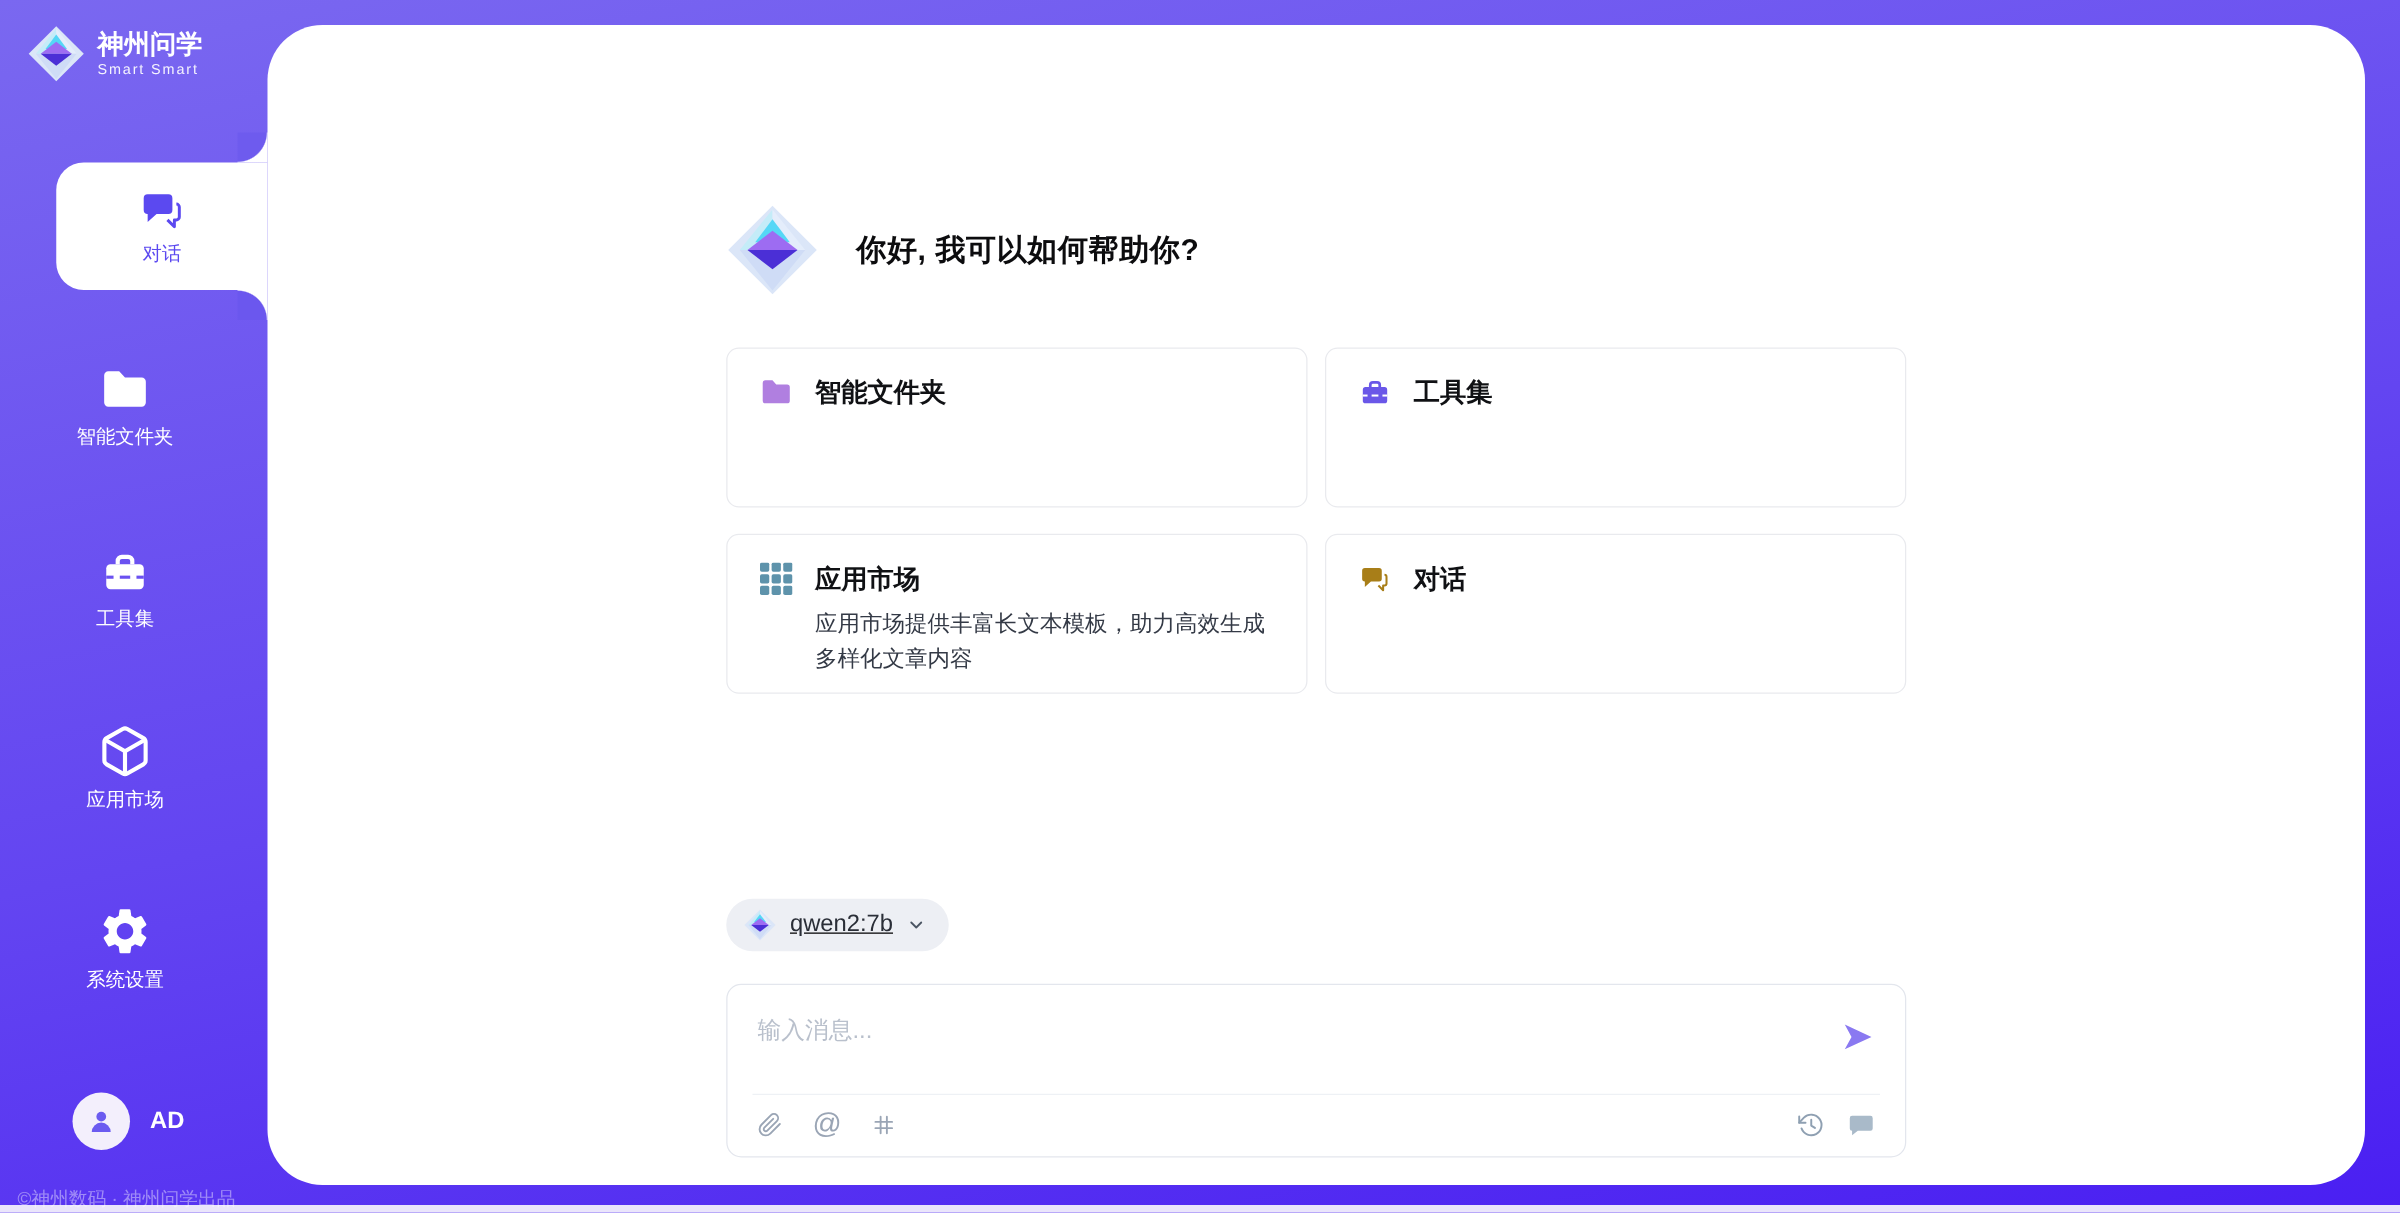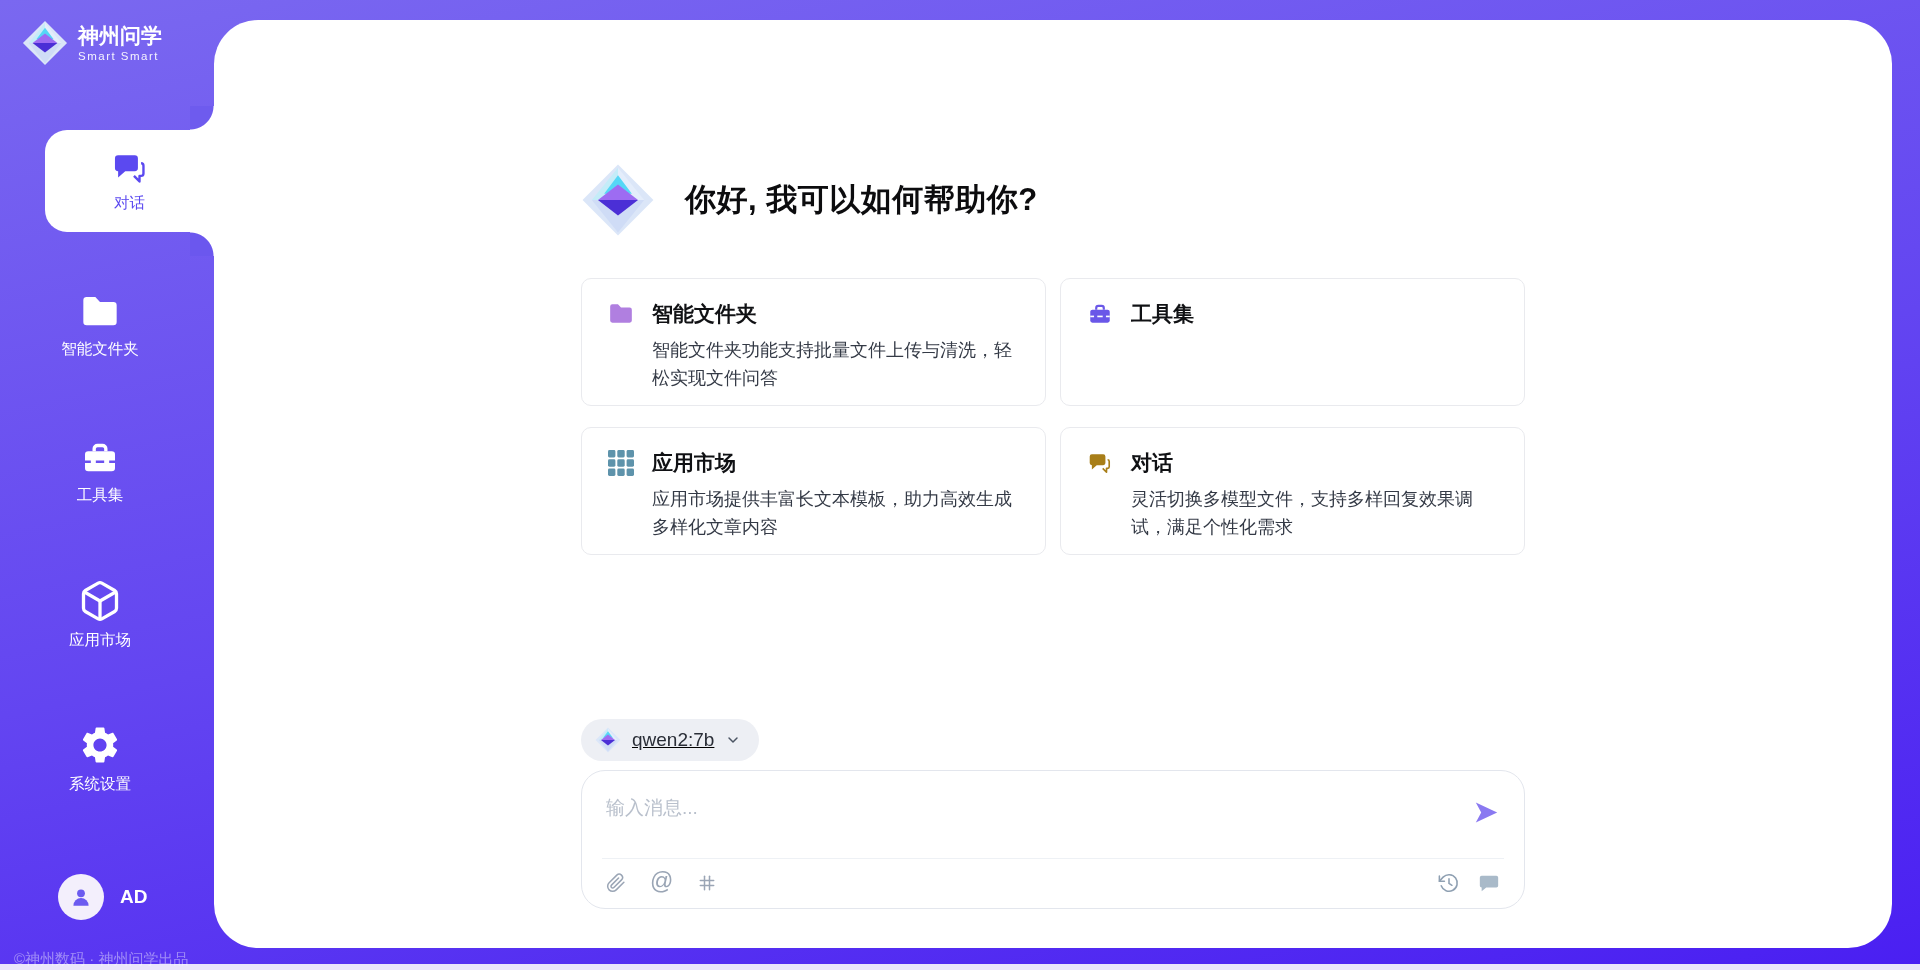--- a/index.html
+++ b/index.html
@@ -42,38 +42,38 @@
   .user-initials { color:#fff; font-size:19px; font-weight:600; }
   .side-footer { position:absolute; left:14px; top:950px; color:rgba(255,255,255,.42); font-size:15px; }
 
   
   .panel { position:absolute; left:214px; top:20px; right:28px; bottom:22px;
            background:#fff; border-radius:44px; overflow:hidden; z-index:1; }
   .center-col { width:944px; margin:143px auto 0; }
 
   .greeting { display:flex; align-items:center; gap:30px; height:74px; }
   .greeting .logo { width:74px; height:74px; }
-  .greeting-text { font-size:31px; font-weight:bold; color:#0c0c0e; letter-spacing:.5px;text-align:center; }
+  .greeting-text { font-size:24px; font-weight:bold; color:#0c0c0e; letter-spacing:.5px;text-align:center; }
 
   .cards { margin-top:41px; display:grid; grid-template-columns:1fr 1fr; column-gap:14px; row-gap:21px; }
   .card { height:128px; border:1px solid #e9eaee; border-radius:10px; padding:21px 26px; cursor:pointer; background:#fff; }
   .card-head { display:flex; align-items:center; gap:18px; }
   .card-head svg { width:26px; height:26px; flex:0 0 auto; }
   .card-title { font-size:21px; font-weight:bold; color:#101114; }
   .card-desc { margin:9px 0 0 44px; font-size:18px; line-height:1.55; color:#343a46; }
   .ic-lavender { color:#b07fe0; } .ic-purple { color:#6a57e8; }
   .ic-teal { color:#5e93ab; } .ic-gold { color:#a87e18; }
 
   .model-pill { margin-top:164px; display:inline-flex; align-items:center; gap:11px;
                 height:42px; padding:0 18px 0 14px; border-radius:21px; background:#edeff4; cursor:pointer;text-decoration:underline; }
   .model-pill .logo { width:26px; height:26px; }
   .model-label { font-size:19px; color:#2a2e37; }
   .model-pill .chev { width:16px; height:16px; color:#4b5563; }
 
-  .composer { margin-top:9px; height:139px; border:1px solid #e3e6ed; border-radius:24px; position:relative; background:#fff; }
+  .composer { margin-top:26px; height:139px; border:1px solid #e3e6ed; border-radius:12px; position:relative; background:#fff; }
   .msg-input { position:absolute; left:24px; top:20px; width:830px; height:34px; border:none; outline:none;
                font-size:19px; color:#30343d; font-family:inherit; background:transparent; }
   .msg-input::placeholder { color:#b9c0cc; }
   .send-btn { position:absolute; right:24px; top:28px; width:27px; height:27px; color:#8a79f1; cursor:pointer; }
   .comp-divider { position:absolute; left:20px; right:20px; top:87px; height:1px; background:#eef1f5; }
   .comp-toolbar { position:absolute; left:24px; right:24px; bottom:0; height:51px;
                   display:flex; align-items:center; justify-content:space-between; }
   .tb-left { display:flex; align-items:center; gap:24px; color:#9aa5b5; }
   .tb-left svg { width:20px; height:20px; cursor:pointer; }
   .tb-at { font-size:23px; line-height:1; cursor:pointer; margin-top:-2px; }
@@ -242,21 +242,20 @@
 
     <div class="cards">
 
       <div class="card">
         <div class="card-head">
           <svg class="ic-lavender">
               <use href="#sym-folder"></use>
             </svg>
           <span class="card-title">智能文件夹</span>
         </div>
-        <div class="card-desc">智能文件夹功能支持批量文件上传与清洗，轻松实现文件问答</div>
       </div>
 
       <div class="card">
         <div class="card-head">
           <svg class="ic-purple">
               <use href="#sym-toolbox"></use>
             </svg>
           <span class="card-title">工具集</span>
         </div>
       </div>
@@ -271,21 +270,20 @@
         <div class="card-desc">应用市场提供丰富长文本模板，助力高效生成多样化文章内容</div>
       </div>
 
       <div class="card">
         <div class="card-head">
           <svg class="ic-gold">
               <use href="#sym-chat"></use>
             </svg>
           <span class="card-title">对话</span>
         </div>
-        <div class="card-desc">灵活切换多模型文件，支持多样回复效果调试，满足个性化需求</div>
       </div>
 
     </div>
 
     <div class="model-pill">
       <svg class="logo">
           <use href="#sym-diamond"></use>
         </svg>
       <span class="model-label">qwen2:7b</span>
       <svg class="chev">

